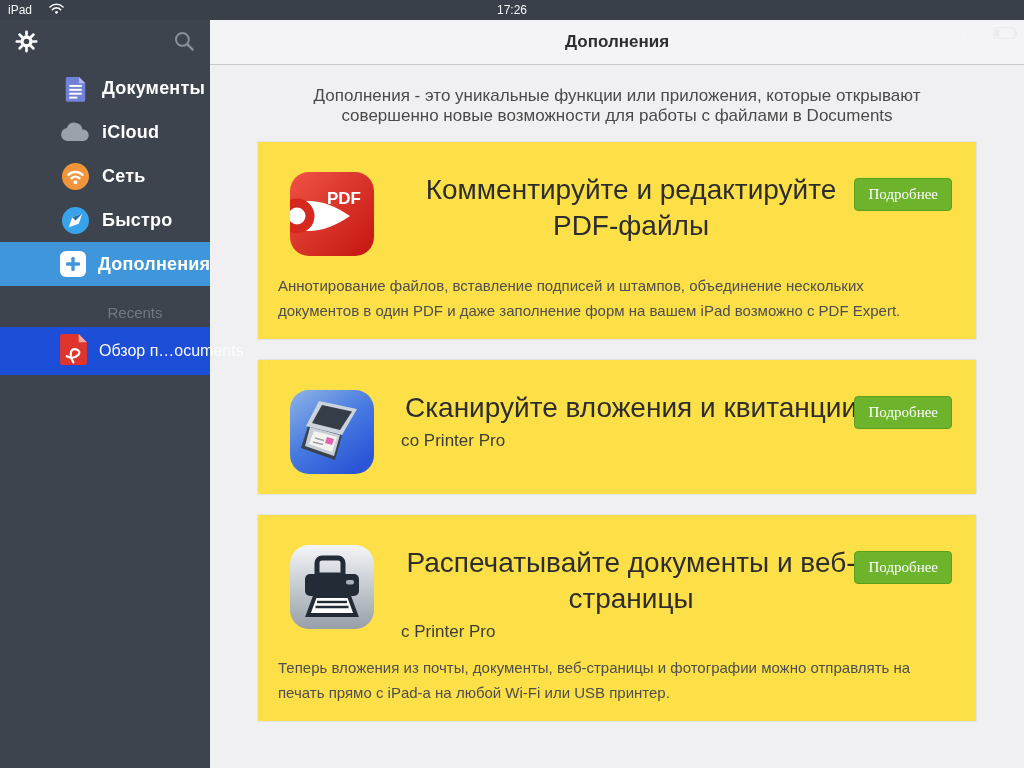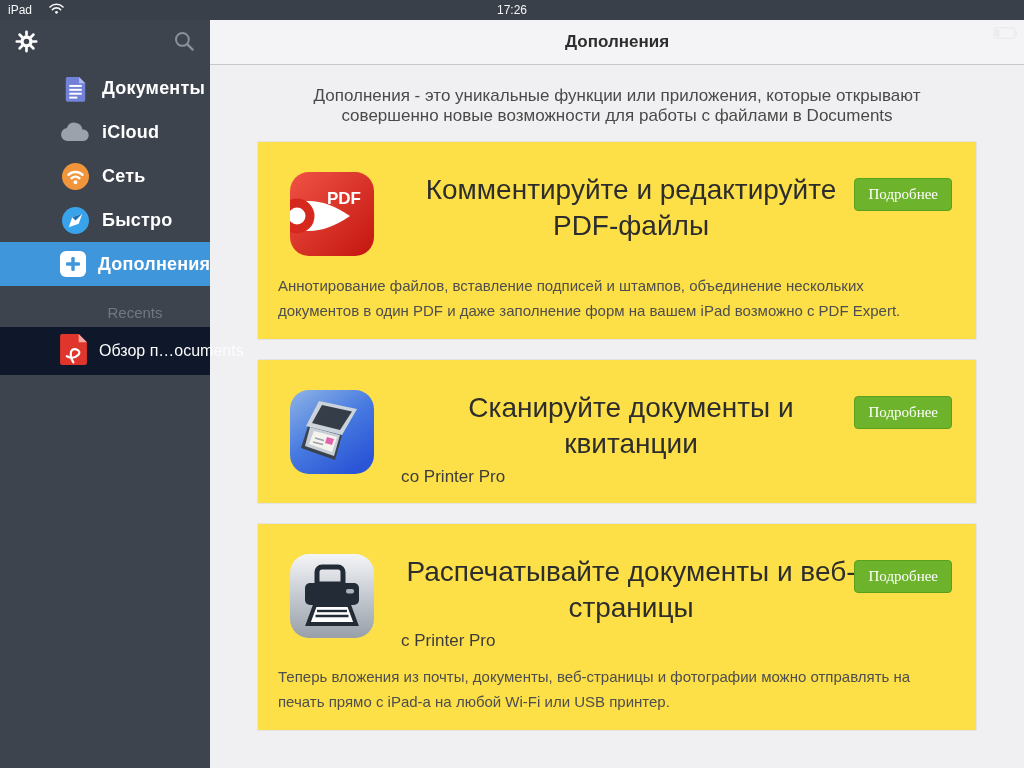--- a/index.html
+++ b/index.html
@@ -22,21 +22,21 @@
   }
   .side-top{height:46px;display:flex;align-items:center;justify-content:space-between;padding:0 15px;}
   .side-item{
     height:44px;display:flex;align-items:center;padding-left:60px;cursor:pointer;
   }
   .side-item .ic{width:30px;display:flex;justify-content:center;align-items:center;}
   .side-item .lbl{margin-left:12px;color:#ffffff;font-size:18px;font-weight:bold;letter-spacing:.2px;}
   .side-item.selected{background:#3f96db;}
   .recents-label{margin:18px 0 6px 60px;color:#717884;font-size:15px;text-align:center;}
   .recent-row{
-    height:48px;background:#0f172a;display:flex;align-items:center;padding-left:60px;cursor:pointer;
+    height:48px;background:#1d4ed8;display:flex;align-items:center;padding-left:60px;cursor:pointer;
   }
   .recent-row .lbl{margin-left:12px;color:#fcfcfc;font-size:16px;white-space:nowrap;}
   
   .main{position:absolute;left:210px;top:20px;width:814px;height:748px;background:#f0f0f2;overflow:hidden;}
   .main-header{
     height:44px;background:#f4f4f6;border-bottom:1px solid #c8c9cc;
     display:flex;align-items:center;justify-content:center;
     font-size:17px;font-weight:bold;color:#2e2e2e;
   }
   .intro{
@@ -238,21 +238,21 @@
             <polygon points="20,37 50,45 44,66 15,56" fill="#c7ced6"></polygon>
             <polygon points="24,41 47,47 42,62 19,54" fill="#f4f3ee"></polygon>
             <polygon points="37,47 44,49 42,55 35,53" fill="#e263ab"></polygon>
             <line x1="25" y1="48" x2="34" y2="50.5" stroke="#9aa1a9" stroke-width="1.6"></line>
             <line x1="23" y1="52" x2="33" y2="54.5" stroke="#9aa1a9" stroke-width="1.6"></line>
             <polygon points="29,11 67,19 52,45 16,36" fill="#ccd3db"></polygon>
             <polygon points="32,15 62,21.5 50,40 22,33" fill="#353d49"></polygon>
           </svg>
         </span>
         <div class="card-titles">
-          <div class="card-title">Сканируйте документы и квитанции</div>
+          <div class="card-title">Сканируйте вложения и квитанции</div>
           <div class="card-subtitle">со Printer Pro</div>
         </div>
       </div>
       <button class="more-btn">Подробнее</button>
     </div>
 
     <div class="card">
       <div class="card-top">
         <span class="app-icon">
           <svg width="84" height="84" viewBox="0 0 84 84">

